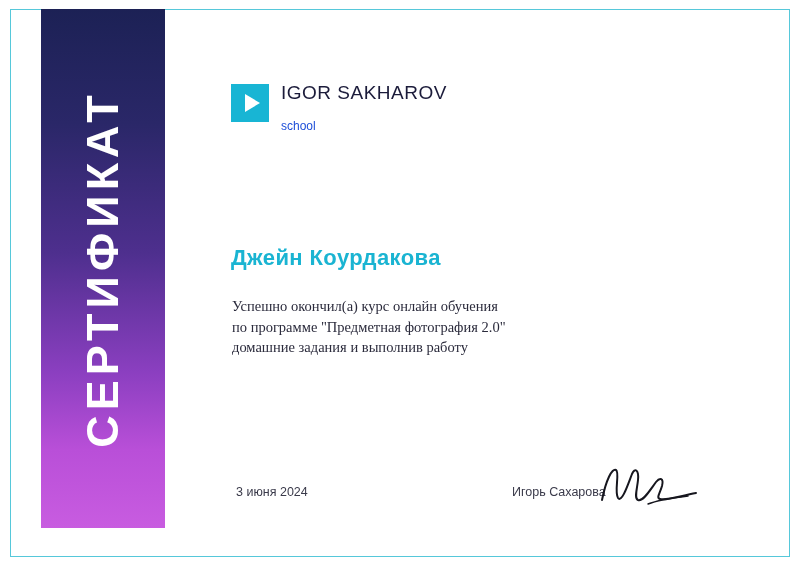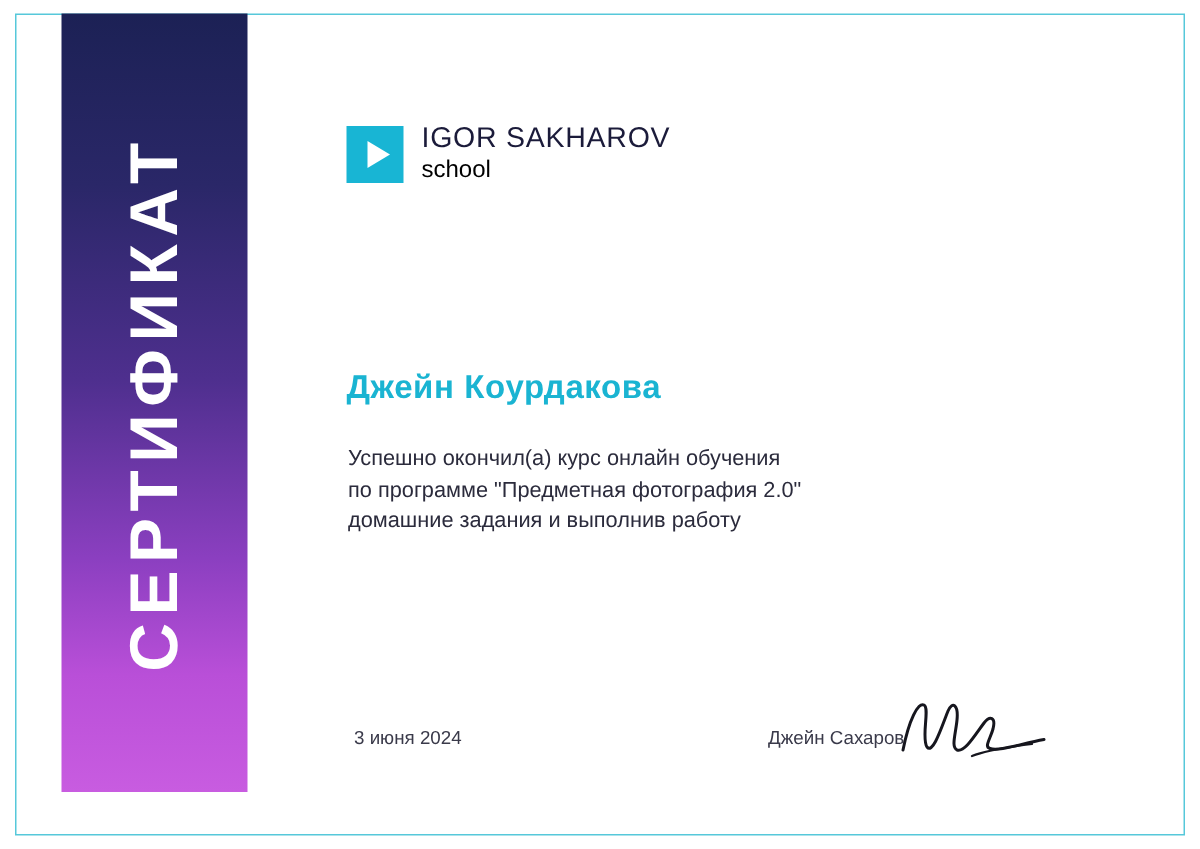--- a/index.html
+++ b/index.html
@@ -85,24 +85,24 @@
     margin-left: 4px;
   }
   .logo-text-main {
     font-size: 19px;
     font-weight: normal;
     color: #1b1b3a;
     letter-spacing: 0.5px;
     line-height: 22px;
   }
   .logo-text-sub {
-    font-size: 16px;
-    color: #000000;
+    font-size: 12px;
+    color: #1d4ed8;
     line-height: 20px;
-    margin-top: 0;
+    margin-top: 12px;
   }
 
   
   .recipient {
     position: absolute;
     left: 231px;
     top: 245px;
     font-size: 22px;
     font-weight: bold;
     color: #1ab4d2;
@@ -115,20 +115,21 @@
     left: 232px;
     top: 296px;
     font-size: 14.5px;
     color: #2b2b3c;
     line-height: 20.5px;
     max-width: 480px;
     font-family: "Liberation Sans", sans-serif;
   }
   .body-text div {
     white-space: nowrap;
+    font-family: Liberation Serif, serif;
   }
 
   
   .date {
     position: absolute;
     left: 236px;
     top: 485px;
     font-size: 12.5px;
     color: #3a3a4a;
   }
@@ -170,20 +171,20 @@
 
   <div class="recipient">Джейн Коурдакова</div>
 
   <div class="body-text">
     <div>Успешно окончил(а) курс онлайн обучения</div>
     <div>по программе "Предметная фотография 2.0"</div>
     <div>домашние задания и выполнив работу</div>
   </div>
 
   <div class="date">3 июня 2024</div>
-  <div class="sign-name">Джейн Сахаров</div>
+  <div class="sign-name">Игорь Сахарова</div>
 
   <svg class="signature" viewBox="0 0 110 48" xmlns="http://www.w3.org/2000/svg">
     <path d="M6 40 C10 20, 16 8, 20 10 C24 12, 18 32, 22 38 C26 43, 32 24, 36 14 C39 7, 43 10, 42 20 C41 30, 38 38, 42 40 C47 42, 54 30, 60 22 C64 17, 68 18, 66 26 C64 33, 60 38, 64 39 C70 41, 84 36, 100 33" fill="none" stroke="#16161e" stroke-width="2" stroke-linecap="round" stroke-linejoin="round"></path>
     <path d="M52 44 C62 40, 76 38, 92 36" fill="none" stroke="#16161e" stroke-width="1.5" stroke-linecap="round"></path>
   </svg>
 
 </div>
 
 </body></html>

